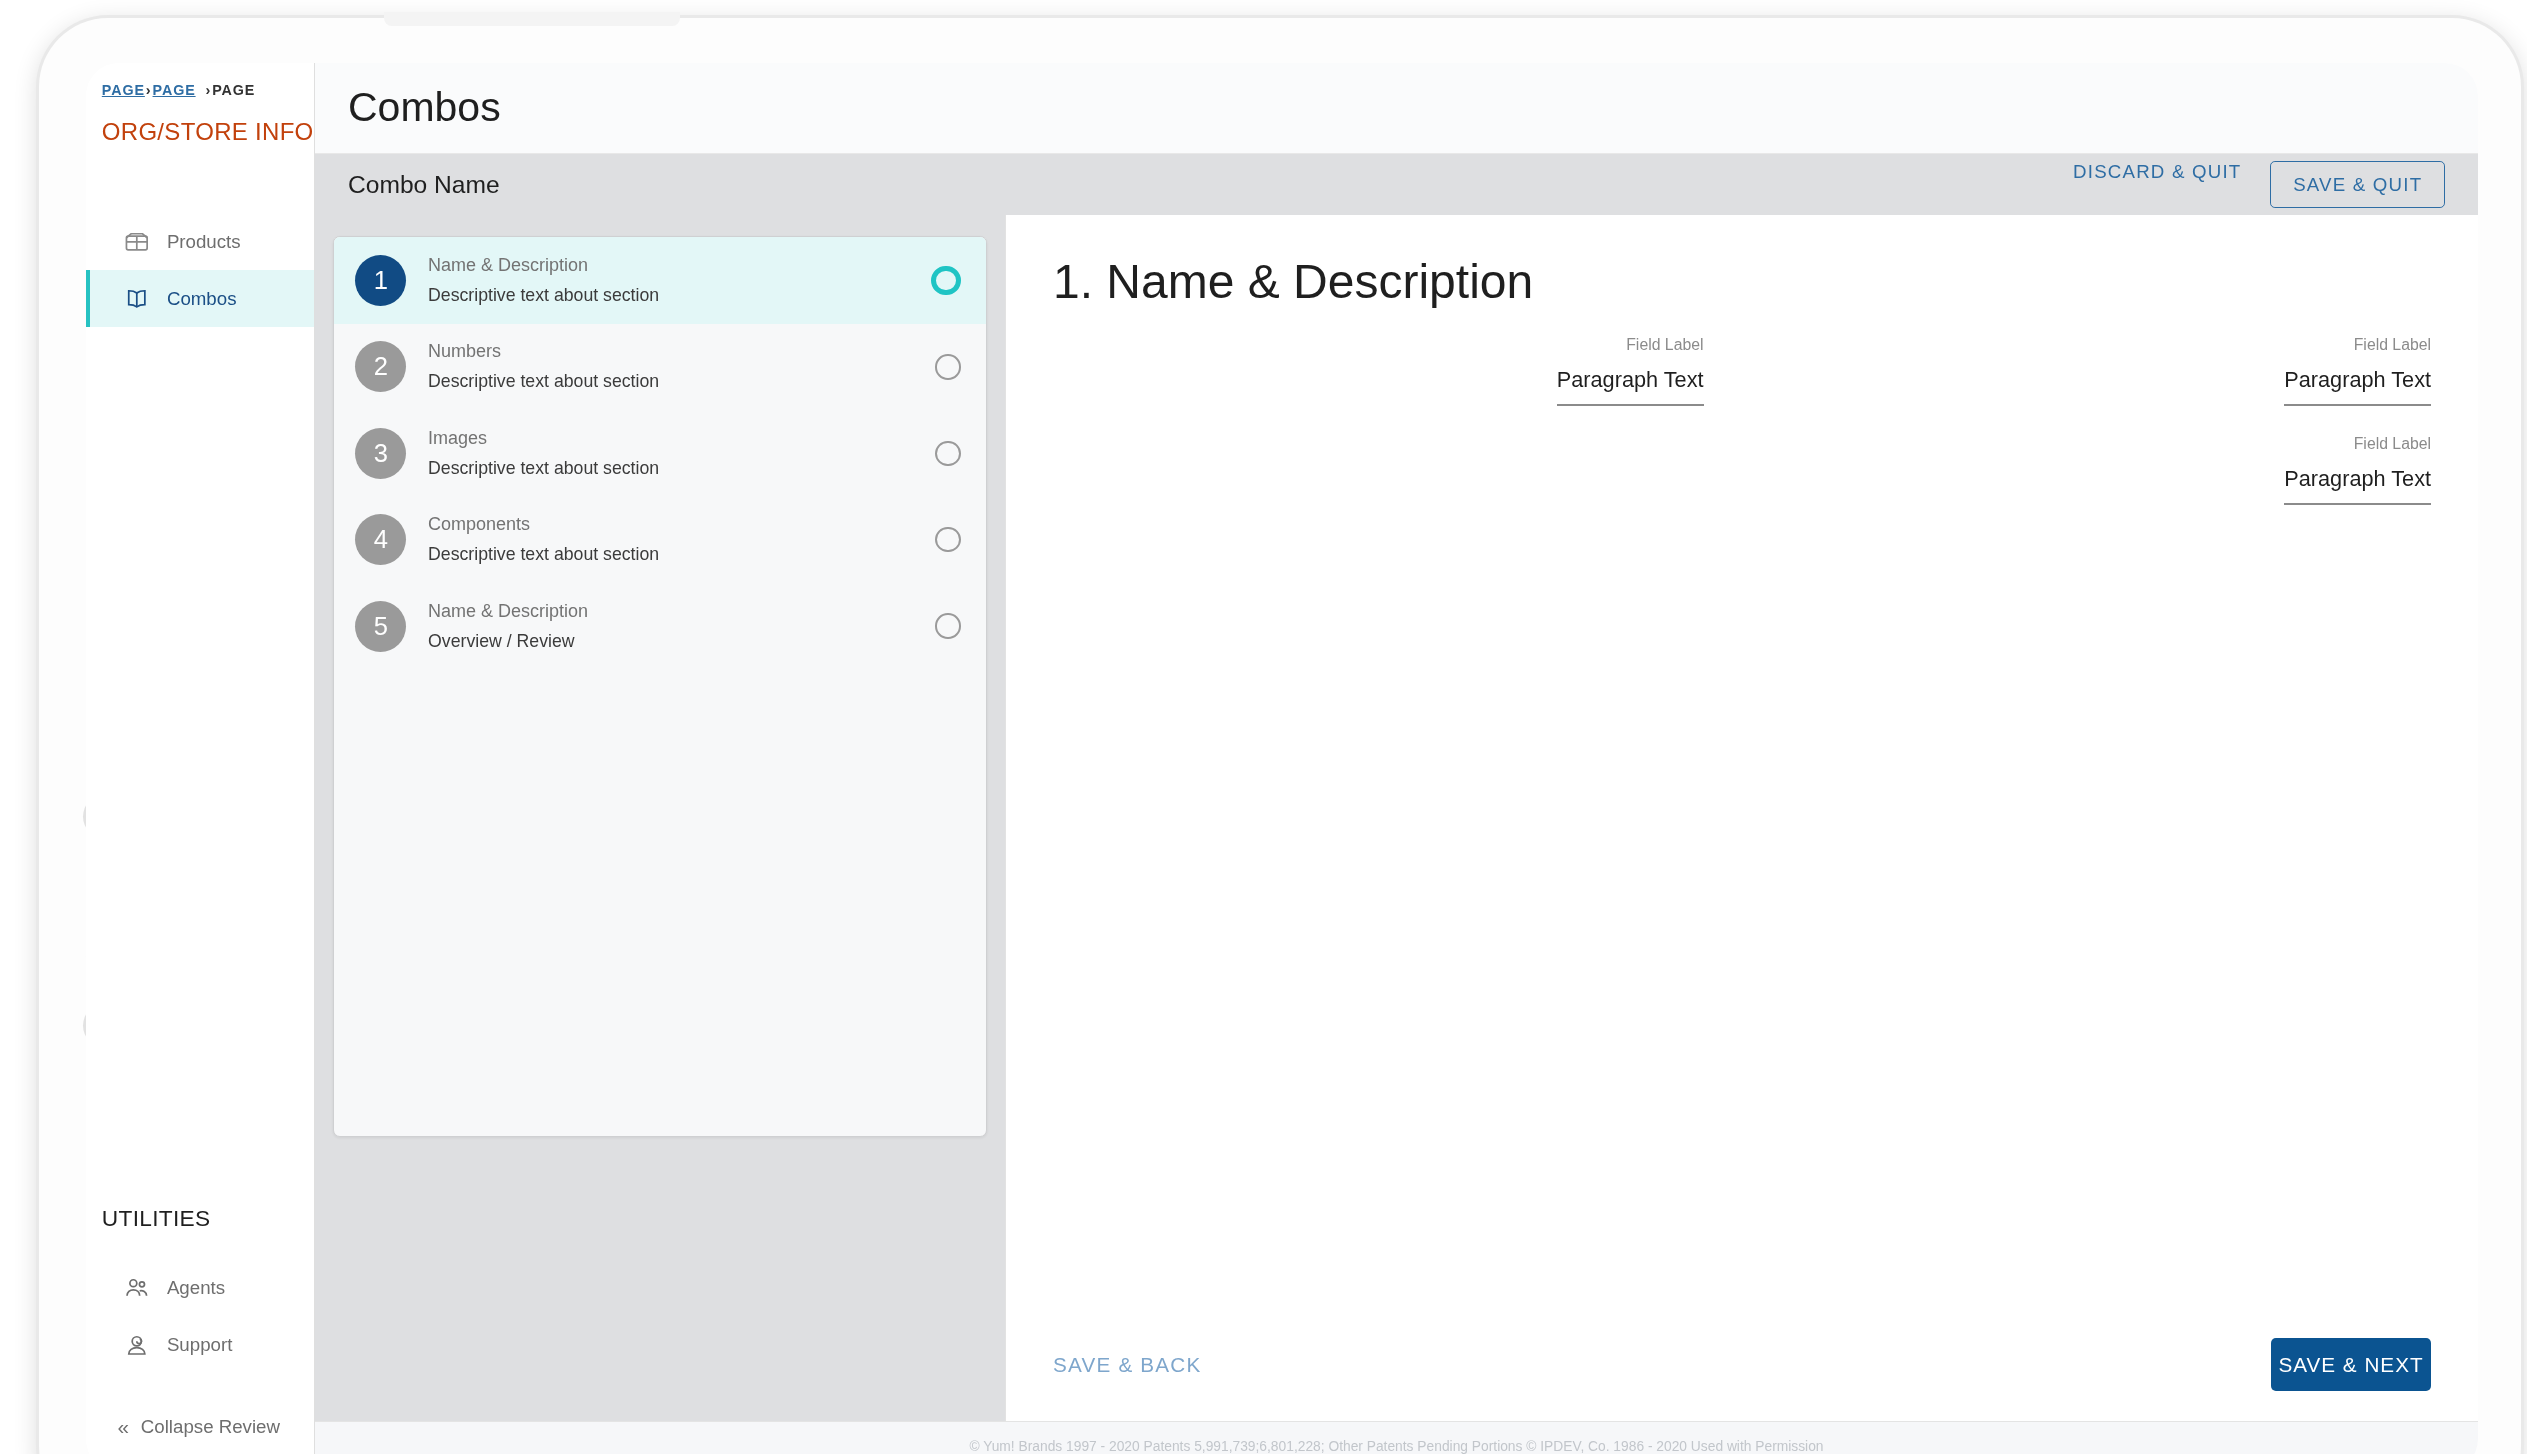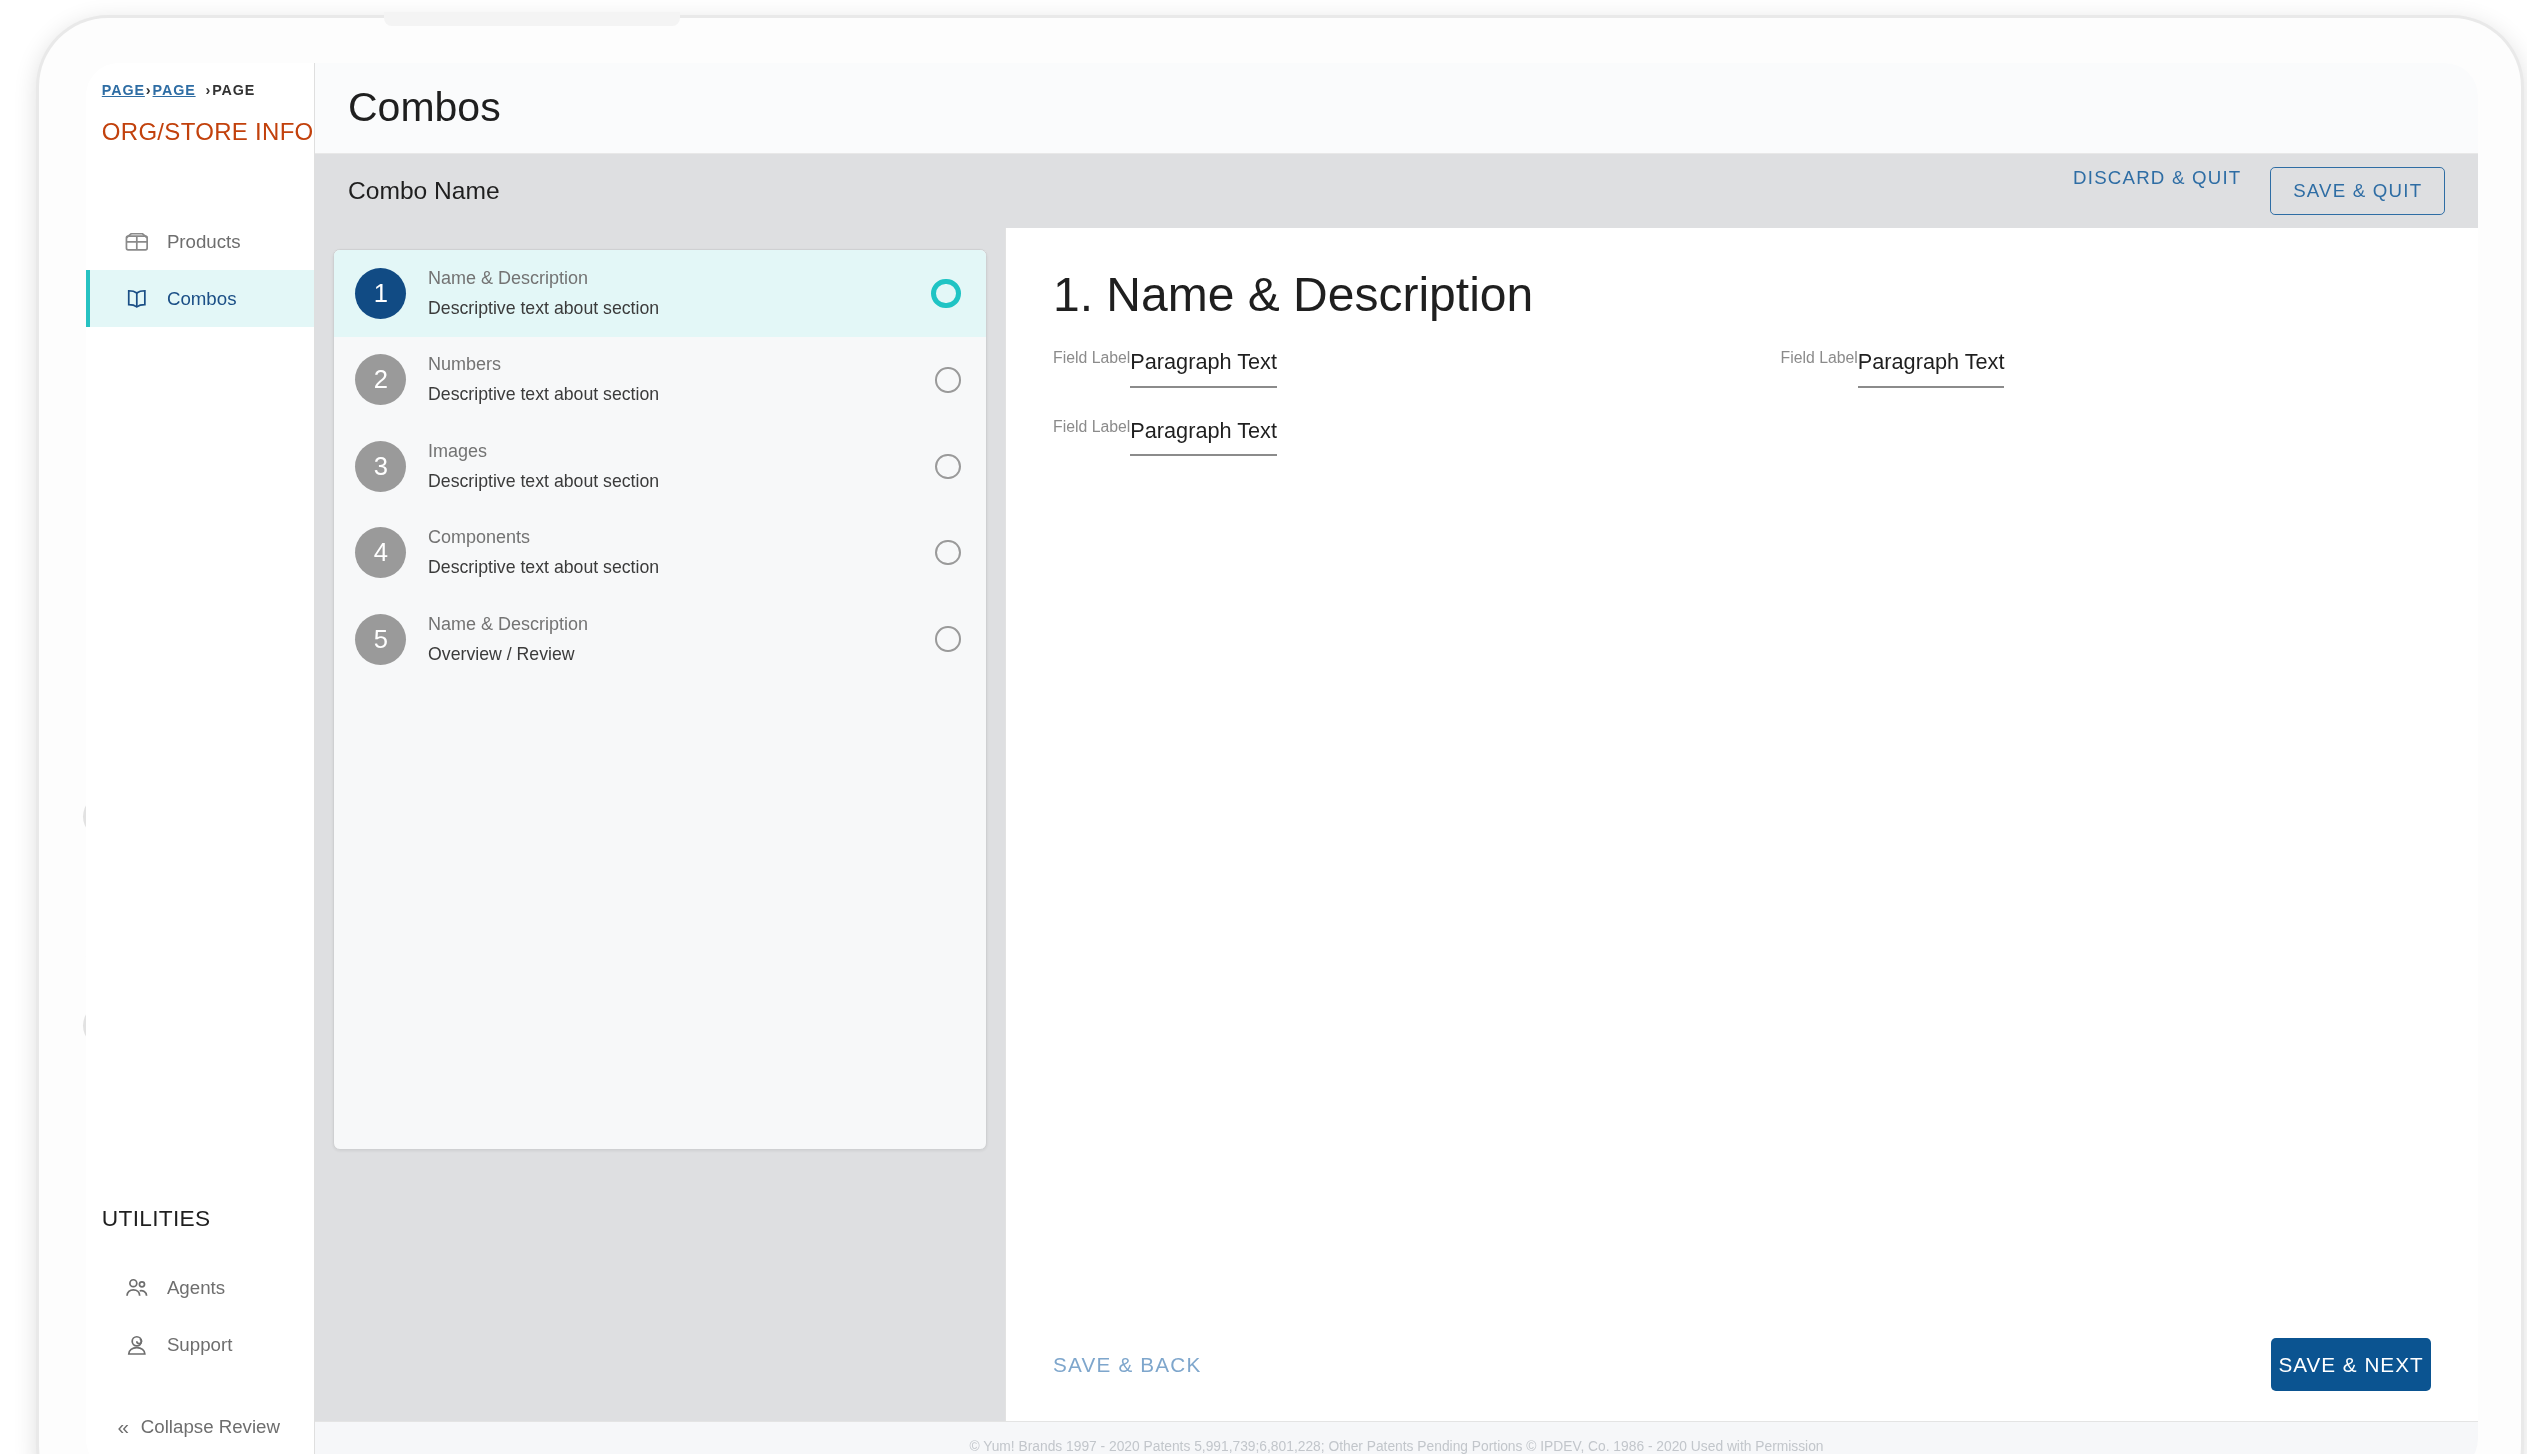--- a/index.html
+++ b/index.html
@@ -179,21 +179,21 @@
     height: 91px;
     background: #fafbfc;
     display: flex; align-items: center;
     padding-left: 33px;
     border-bottom: 1px solid #e8e8e8;
     flex: 0 0 auto;
   }
   #page-title { font-size: 41px; color: #1f1f1f; font-weight: 400; }
 
   #action-bar {
-    height: 74px;
+    height: 61px;
     background: #dedfe1;
     display: flex; align-items: center; justify-content: space-between;
     padding: 1px 33px 0 33px;
     flex: 0 0 auto;
   }
   #combo-name-label { font-size: 24.6px; color: #1f1f1f; }
   #action-bar-buttons { display: flex; align-items: flex-start; gap: 29px; }
   .btn-text {
     background: none; border: none;
     color: #2e6da4;
@@ -278,21 +278,21 @@
     color: #1f1f1f;
     font-weight: 400;
     margin-bottom: 27.6px;
   }
   #field-grid {
     display: grid;
     grid-template-columns: 1fr 1fr;
     column-gap: 77px;
     row-gap: 29.6px;
   }
-  .field { display: flex; flex-direction: row; }
+  .field { display: flex; flex-direction: column; align-items: flex-end; }
   .field.full { grid-column: 1 / -1; }
   .field-label { font-size: 15.8px; color: #8b8b8b; margin-bottom: 12.8px; }
   .field-value {
     font-size: 21.7px;
     color: #1f1f1f;
     padding-bottom: 10.8px;
     border-bottom: 2px solid #8b8b8b;
     cursor: text;
   }
   #form-footer {

